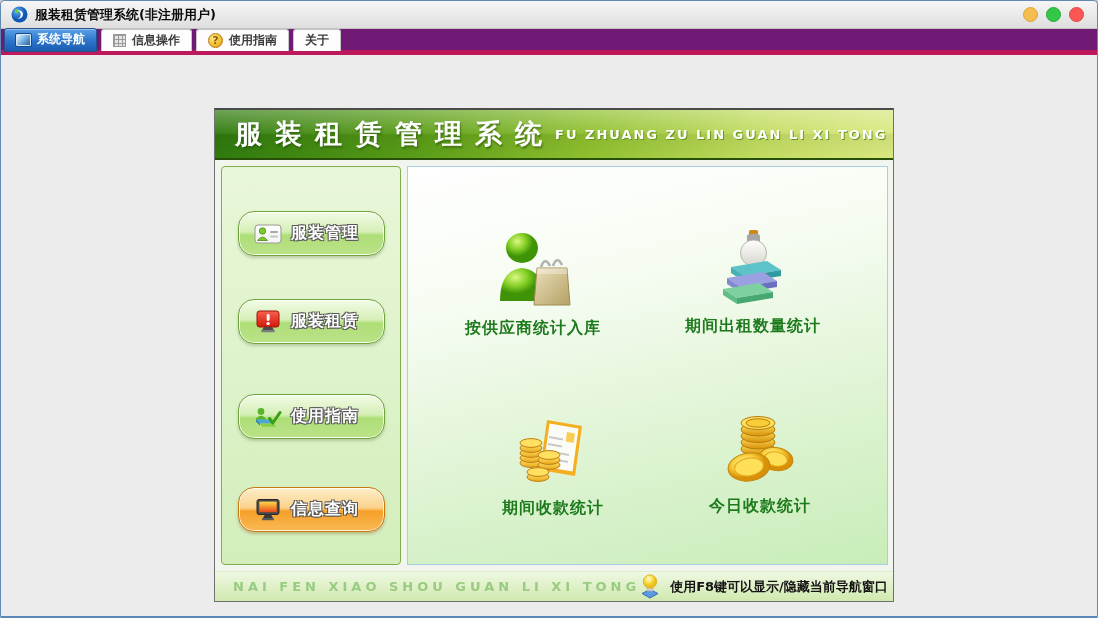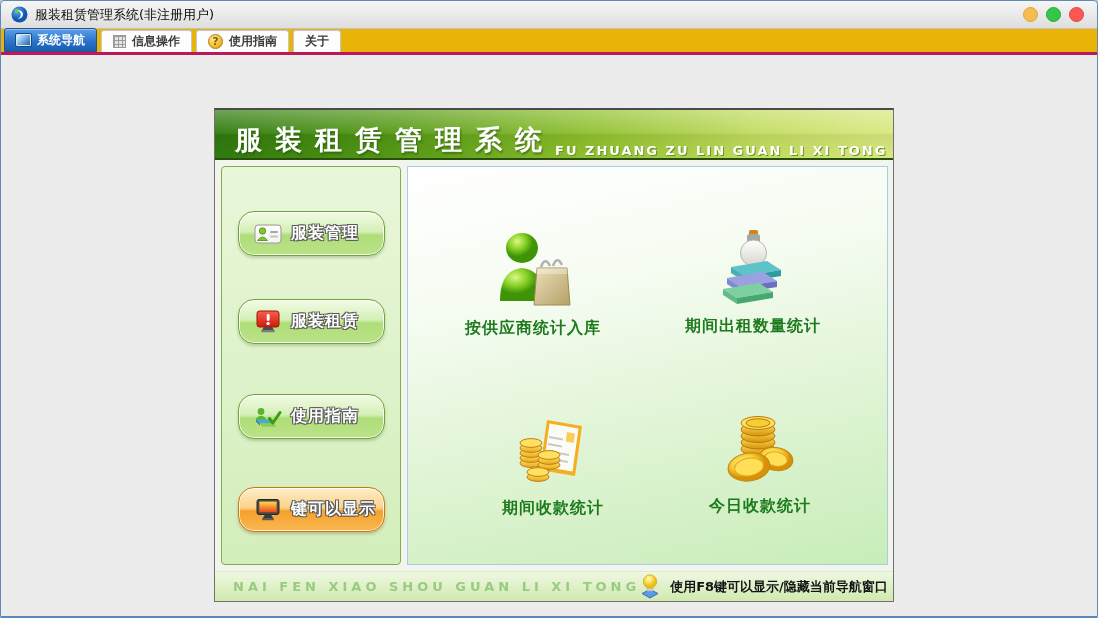--- a/index.html
+++ b/index.html
@@ -9,30 +9,30 @@
     background:#ececec;border:1px solid #6089b4;border-bottom:2px solid #5b87b8;
     border-radius:5px 5px 2px 2px;
   }
   
   .titlebar{
     height:28px;display:flex;align-items:center;
     background:linear-gradient(180deg,#f6f6f6,#dedede);
     border-bottom:1px solid #c2c2c2;border-radius:4px 4px 0 0;padding:0 10px;
   }
   .app-icon{width:17px;height:17px;margin-right:7px;flex:0 0 auto;display:flex;}
-  .win-title{font-size:13px;font-weight:normal;color:#0a0a0a;}
+  .win-title{font-size:13px;font-weight:bold;color:#0a0a0a;}
   .win-controls{margin-left:auto;display:flex;gap:8px;align-items:center;padding-right:3px;}
   .wc{width:15px;height:15px;border-radius:50%;display:inline-block;cursor:pointer;}
   .wc.yellow{background:#f5bd4f;border:1px solid #dfa23c;}
   .wc.green{background:#33c748;border:1px solid #2aa73c;}
   .wc.red{background:#fc5753;border:1px solid #de4643;}
   
   .tabbar{
-    height:26px;background:#eab308;display:flex;align-items:flex-end;
-    padding-left:3px;border-bottom:3px solid #be185d;
+    height:26px;background:#701a75;display:flex;align-items:center;
+    padding-left:3px;border-bottom:5px solid #be185d;
   }
   .tab{
     height:22px;display:flex;align-items:center;gap:6px;padding:0 11px;
     background:#fdfdfd;border:1px solid #c6c6c6;border-bottom:none;
     border-radius:3px 3px 0 0;margin-right:4px;cursor:pointer;
     font-size:12px;font-weight:bold;color:#3c3c3c;white-space:nowrap;
   }
   .tab.selected{
     height:24px;color:#fff;
     background:linear-gradient(180deg,#5aa2e8 0%,#2b74ca 55%,#1a5cb0 100%);
@@ -48,21 +48,21 @@
   .ic-coin{width:15px;height:15px;border-radius:50%;border:1px solid #b07b12;
     background:radial-gradient(circle at 35% 30%,#ffe98e,#f3bc2e 60%,#d89310);
     color:#8a5f08;font-size:11px;font-weight:bold;line-height:14px;text-align:center;}
   
   .content{position:relative;height:564px;background:#ececec;}
   .panel{
     position:absolute;left:213px;top:53px;width:680px;height:494px;
     border:1px solid #707070;border-top:2px solid #4b4b4b;background:#f2f4ee;
   }
   .panel-header{
-    height:50px;display:flex;align-items:flex-end;padding:0 78px 0 20px;
+    height:50px;display:flex;align-items:center;padding:0 78px 0 20px;
     background:
       linear-gradient(180deg,rgba(255,255,255,.30) 0%,rgba(255,255,255,.05) 48%,rgba(0,0,0,.06) 52%,rgba(255,255,255,0) 100%),
       linear-gradient(90deg,#2f7a0e 0%,#579b16 28%,#8fc02e 55%,#c2dc60 80%,#d9e87f 100%);
     border-bottom:2px solid #274f0a;
   }
   .ph-title{font-size:27px;font-weight:bold;color:#fff;letter-spacing:13px;
     text-shadow:1px 2px 2px rgba(35,75,8,.55);white-space:nowrap;}
   .ph-sub{margin-left:auto;font-size:13px;font-weight:bold;color:#fff;letter-spacing:2px;
     text-shadow:1px 1px 0 #66941c;white-space:nowrap;}
   .panel-body{position:relative;height:411px;}
@@ -217,21 +217,21 @@
                   <linearGradient id="scrg" x1="0" y1="0" x2="0" y2="1">
                 <stop offset="0" stop-color="#ffd84a"></stop>
                     <stop offset="1" stop-color="#e84818"></stop>
               </linearGradient>
                 </defs>
               <rect x="3" y="1.5" width="22" height="15" rx="2" fill="#4a4a4a" stroke="#262626"></rect>
               <rect x="5.3" y="3.6" width="17.4" height="10.6" fill="url(#scrg)"></rect>
               <path d="M11 16.5 L17 16.5 L19 20 L9 20 Z" fill="#3a3a3a"></path>
               <rect x="8" y="20" width="12" height="2.2" rx="1" fill="#5a5a5a"></rect>
             </svg>
-            <span class="lbl">键可以显示</span>
+            <span class="lbl">信息查询</span>
           </div>
         </div>
 
         <div class="main-area">
 
           <div class="shortcut sc1">
             <span class="icon">
               <svg width="84" height="84" viewBox="0 0 84 84">
                 <defs>
                   <radialGradient id="pgrn" cx="0.35" cy="0.28">

